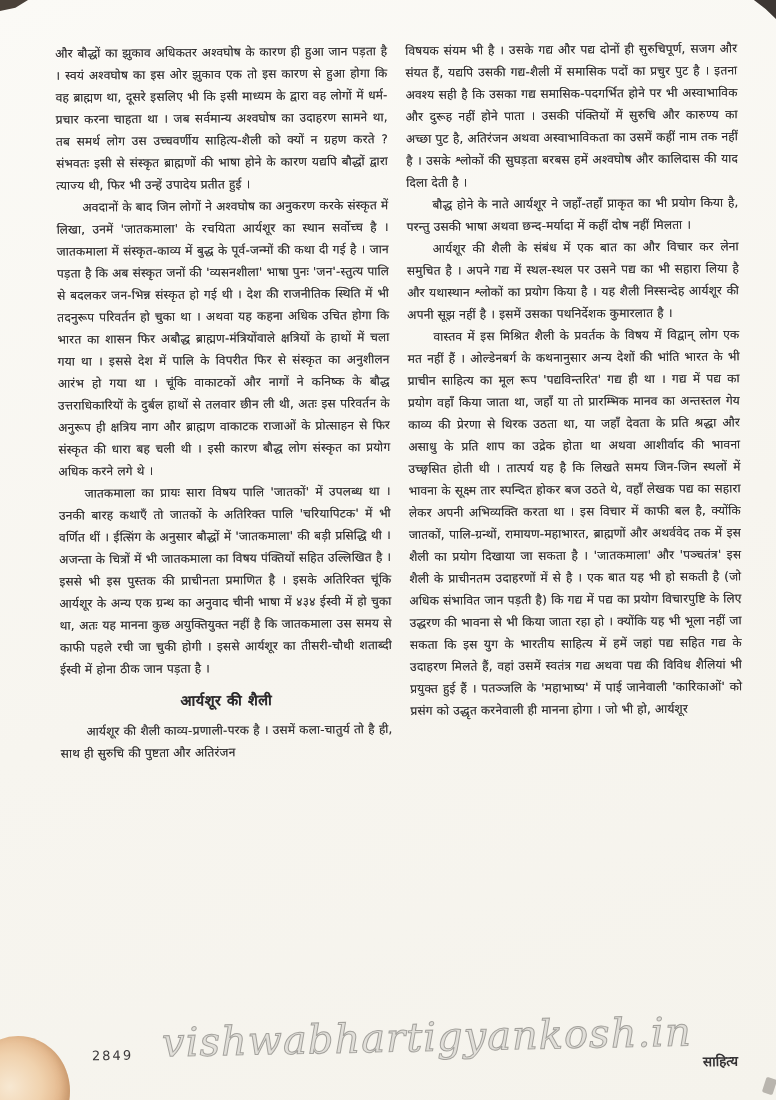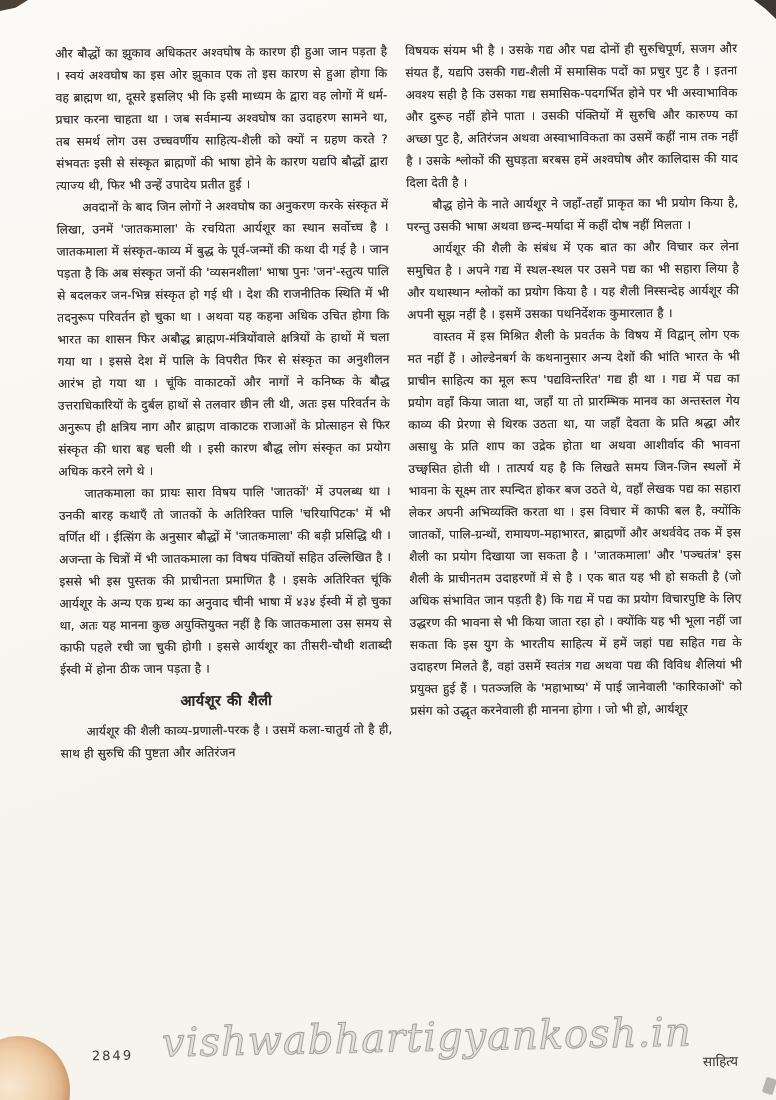--- a/index.html
+++ b/index.html
@@ -50,20 +50,21 @@
     letter-spacing: 2px;
     color: #3a383a;
     transform: rotate(-1deg);
   }
   .footer-label {
     position: absolute;
     right: 38px; top: 1052px;
     font-size: 13.5px;
     color: #343234;
     transform: rotate(-1deg);
+    font-weight: bold;
   }
   .watermark {
     position: absolute;
     left: 162px; top: 1014px;
     font-family: "DejaVu Serif", serif;
     font-style: italic;
     font-size: 40px;
     letter-spacing: 1px;
     color: rgba(150,148,144,0.22);
     -webkit-text-stroke: 1px rgba(105,103,100,0.55);

